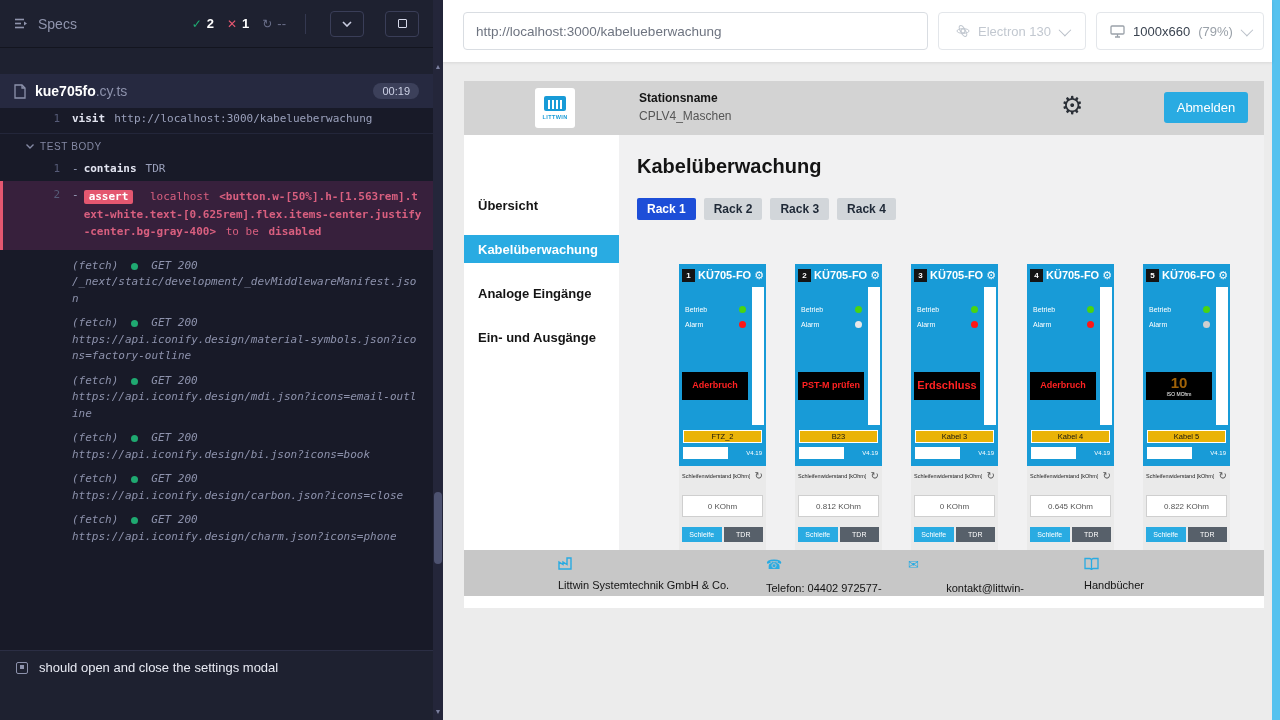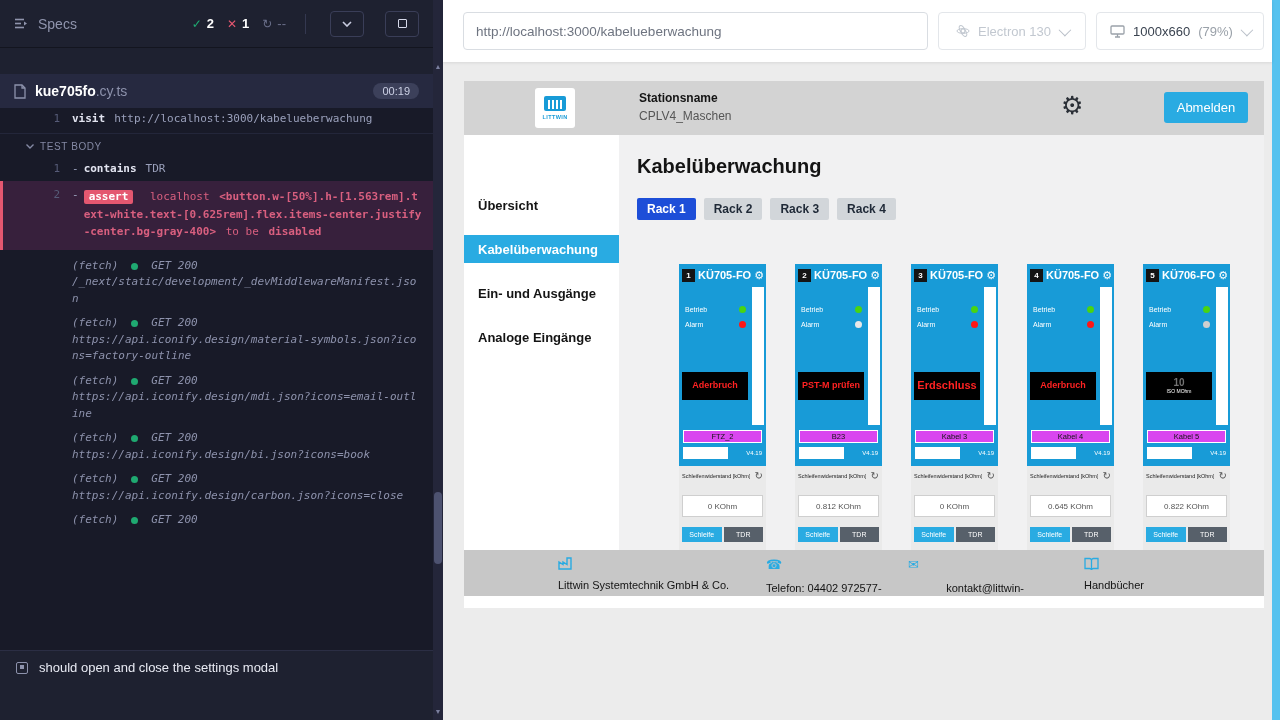--- a/index.html
+++ b/index.html
@@ -103,21 +103,21 @@
   .card-gear { color:#fff; font-size:11px; line-height:1; cursor:pointer; }
   .card-strip { position:absolute; top:23px; right:2px; width:12px; height:138px; background:#fff; }
   .led-row { display:flex; align-items:center; justify-content:space-between; padding:0 20px 0 6px; margin-top:8px; }
   .led-row.first { margin-top:20px; }
   .led-label { font-size:7px; color:#fff; }
   .led { width:7px; height:7px; border-radius:50%; }
   .status-box { position:absolute; top:108px; left:3px; right:18px; height:28px; background:#000;
                 display:flex; flex-direction:column; align-items:center; justify-content:center; overflow:hidden; }
   .status-main { font-weight:bold; line-height:1.05; white-space:nowrap; }
   .status-sub { font-size:5px; color:#fff; }
-  .cable-name { position:absolute; top:166px; left:4px; right:4px; height:13px; background:#d946ef; border:1px solid #fff;
+  .cable-name { position:absolute; top:166px; left:4px; right:4px; height:13px; background:#eab308; border:1px solid #fff;
                 font-size:7.5px; color:#141414; display:flex; align-items:center; justify-content:center; }
   .ver-row { position:absolute; top:183px; left:4px; right:4px; height:12px; display:flex; align-items:center; justify-content:space-between; }
   .ver-box { width:45px; height:12px; background:#fff; }
   .ver-text { font-size:6px; color:#fff; }
   .meas { position:absolute; top:202px; left:0; right:0; bottom:0; background:#eaeaea; padding:5px 3px 0; }
   .meas-head { display:flex; align-items:center; justify-content:space-between; }
   .meas-label { font-size:5.5px; color:#222; white-space:nowrap; overflow:hidden; }
   .refresh { font-size:10px; color:#555; line-height:1; cursor:pointer; }
   .meas-value { margin-top:14px; height:22px; background:#fff; border:1px solid #cfcfcf; display:flex; align-items:center;
                 justify-content:center; font-size:8px; color:#555; }
@@ -281,20 +281,21 @@
         </div>
         <div>https://api.iconify.design/carbon.json?icons=close</div>
       </div>
 
       <div class="fetch-entry">
         <div class="fetch-head">
           <span>(fetch)</span>
           <span class="fetch-dot"></span>
           <span class="fetch-status">GET 200</span>
         </div>
+        <div>https://api.iconify.design/charm.json?icons=phone</div>
       </div>
 
     </div>
 
     <div class="cy-next">
       <span class="next-icon"></span>
       <span>should open and close the settings modal</span>
     </div>
   </div>
 
@@ -348,22 +349,22 @@
           </div>
           <span class="pv-gear">⚙</span>
           <button class="logout">Abmelden</button>
         </div>
 
         <div class="pv-body">
 
           <div class="pv-sidebar">
             <div class="side-item" style="background: transparent; color: rgb(20, 20, 20);">Übersicht</div>
             <div class="side-item" style="background: rgb(41, 171, 226); color: rgb(255, 255, 255);">Kabelüberwachung</div>
+            <div class="side-item" style="background: transparent; color: rgb(20, 20, 20);">Analoge Eingänge</div>
             <div class="side-item" style="background: transparent; color: rgb(20, 20, 20);">Ein- und Ausgänge</div>
-            <div class="side-item" style="background: transparent; color: rgb(20, 20, 20);">Analoge Eingänge</div>
           </div>
 
           <div class="pv-content">
             <div class="pv-title">Kabelüberwachung</div>
 
             <div class="rack-row">
               <button class="rack-btn" style="background: #1d4ed8; color: rgb(255, 255, 255);">Rack 1</button>
               <button class="rack-btn" style="background: rgb(210, 214, 218); color: rgb(31, 41, 55);">Rack 2</button>
               <button class="rack-btn" style="background: rgb(210, 214, 218); color: rgb(31, 41, 55);">Rack 3</button>
               <button class="rack-btn" style="background: rgb(210, 214, 218); color: rgb(31, 41, 55);">Rack 4</button>
@@ -528,21 +529,21 @@
                 <div class="card-strip"></div>
                 <div class="led-row first">
                     <span class="led-label">Betrieb</span>
                     <span class="led" style="background: rgb(73, 212, 17);"></span>
                   </div>
                 <div class="led-row">
                     <span class="led-label">Alarm</span>
                     <span class="led" style="background: rgb(207, 207, 207);"></span>
                   </div>
                 <div class="status-box">
-                  <span class="status-main" style="color: #737373; font-size: 10px;">10</span>
+                  <span class="status-main" style="color: #a16207; font-size: 15px;">10</span>
                   <span class="status-sub">ISO MOhm</span>
                 </div>
                 <div class="cable-name">Kabel 5</div>
                 <div class="ver-row">
                     <span class="ver-box"></span>
                     <span class="ver-text">V4.19</span>
                   </div>
                 <div class="meas">
                   <div class="meas-head">
                       <span class="meas-label">Schleifenwiderstand [kOhm]</span>

